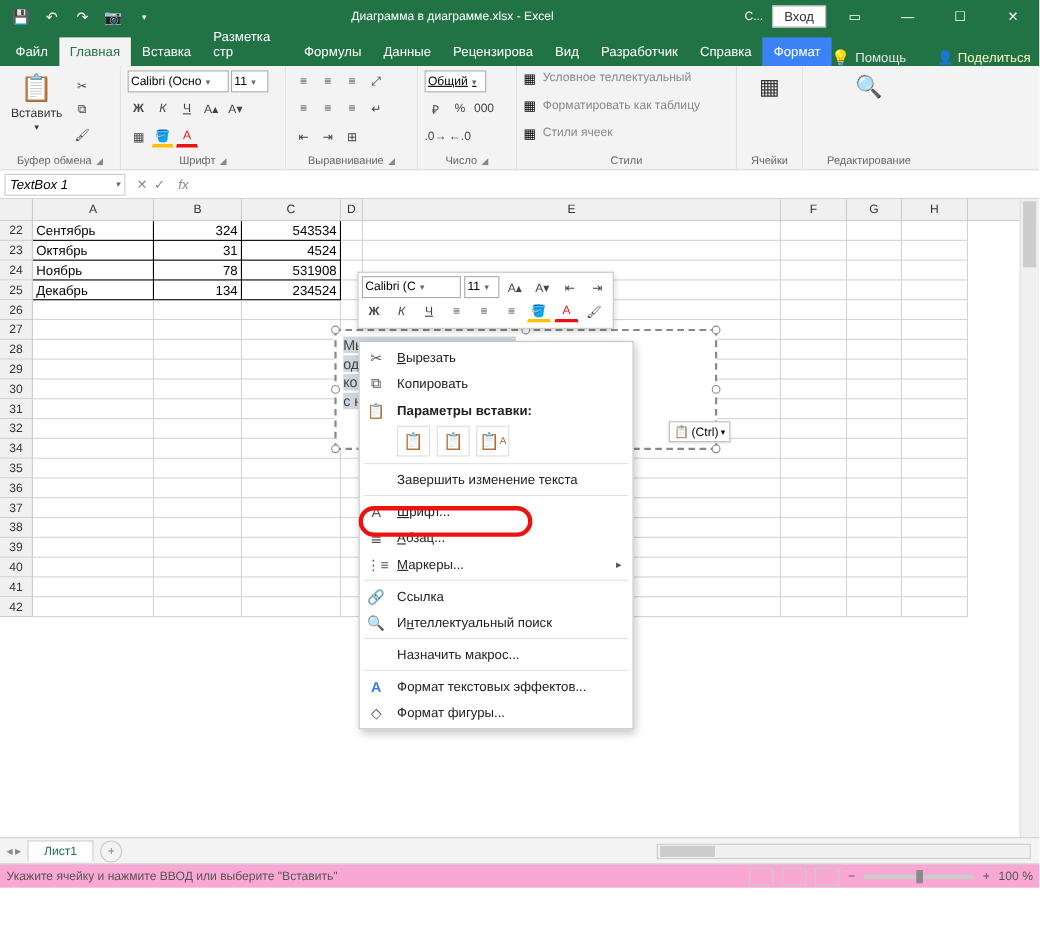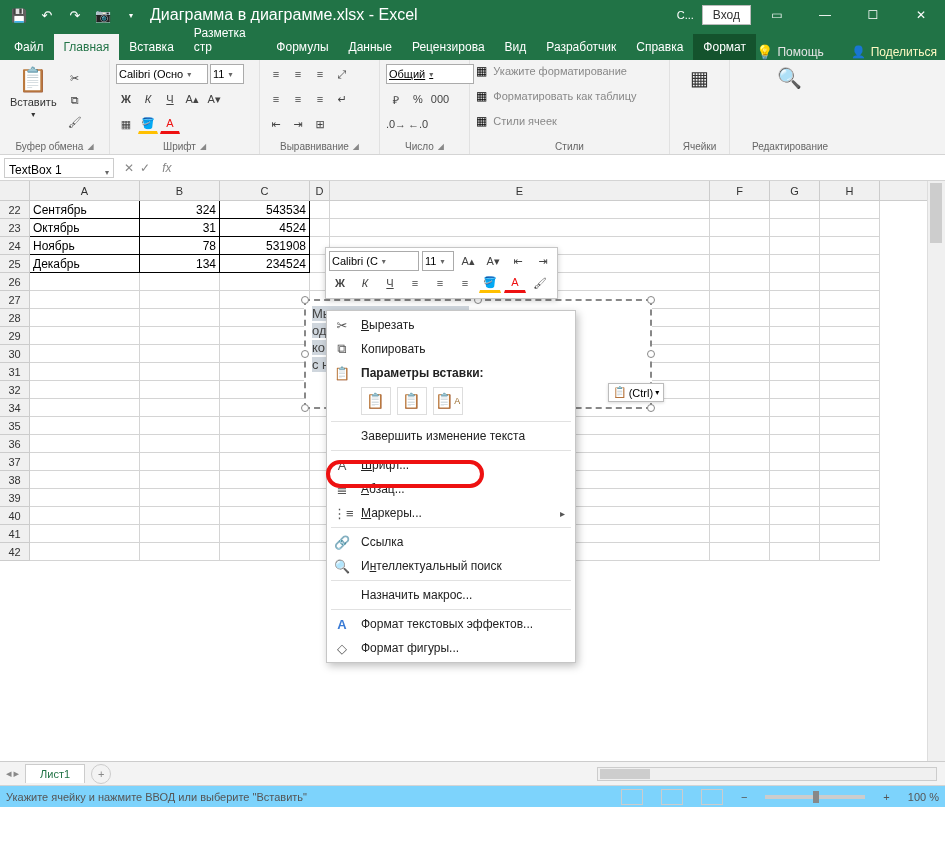--- a/index.html
+++ b/index.html
@@ -2,21 +2,21 @@
 <html><head>
 <meta charset="utf-8">
 <style>
   * { box-sizing: border-box; margin: 0; padding: 0; font-family: "Segoe UI", Tahoma, sans-serif; }
   body { background: #fff; width: 945px; height: 842px; overflow: hidden; font-size: 12px; position: relative; }
 
   
   .titlebar { background: #217346; height: 30px; display: flex; align-items: center; color: #fff; }
   .qat { display: flex; gap: 6px; padding: 0 8px; align-items: center; }
   .qat-btn { width: 22px; height: 22px; display: flex; align-items: center; justify-content: center; color: #fff; font-size: 13px; }
-  .title { flex: 1; text-align: left; font-size: 16px; }
+  .title { flex: 1; text-align: center; font-size: 11px; }
   .title-right { display: flex; align-items: center; gap: 4px; padding-right: 2px; }
   .login-box { background: #fff; color: #333; padding: 2px 10px; border: 1px solid #bbb; font-size: 12px; }
   .win-btn { width: 44px; height: 30px; display:flex; align-items:center; justify-content:center; color:#fff; }
 
   
   .ribbon-tabs { background: #217346; height: 30px; display: flex; align-items: flex-end; padding-left: 4px; color: #fff; }
   .rtab { padding: 6px 10px 6px; font-size: 12px; cursor: pointer; }
   .rtab.active { background: #f3f3f3; color: #217346; }
   .rtab-right { margin-left: auto; display:flex; align-items:center; padding-right:8px; gap:4px;}
   .lamp { color:#fff; font-size:14px; }
@@ -27,21 +27,21 @@
   .rgroup-label { font-size: 10px; color: #666; text-align:center; padding-top:2px; display:flex; justify-content:center; align-items:center; gap:4px;}
   .rgroup-label .dlaunch { font-size:8px; color:#888; }
   .rbtn-big { display:flex; flex-direction:column; align-items:center; gap:2px; font-size:11px; color:#333; padding:2px 4px;}
   .rrow { display:flex; gap:2px; align-items:center; }
   .mini { width:20px; height:20px; display:flex; align-items:center; justify-content:center; font-size:11px; color:#444; border:1px solid transparent; }
   .combo { height:20px; border:1px solid #ababab; background:#fff; font-size:11px; padding:0 2px; display:flex; align-items:center; }
   .combo .arrow{ margin-left:4px; font-size:8px; color:#666;}
 
   
   .fxbar { height: 26px; border-bottom: 1px solid #d4d4d4; display:flex; align-items:center; background:#fff; }
-  .namebox { width:110px; border:1px solid #ccc; margin:2px 4px; height:20px; font-size:12px; padding:0 4px; display:flex; align-items:flex-end; justify-content:space-between;}
+  .namebox { width:110px; border:1px solid #ccc; margin:2px 4px; height:20px; font-size:12px; padding:0 4px; display:flex; align-items:center; justify-content:space-between;font-style:italic;}
   .namebox .arrow{font-size:8px;color:#666;}
   .fx-btns { display:flex; gap:6px; padding:0 6px; color:#888;}
   .fx-label{ font-style:italic; color:#888; padding:0 6px;}
   .fx-input{ flex:1; border:none; height:20px; font-size:12px; }
 
   
   .grid-wrap { position:relative; height: 580px; overflow:hidden; background:#fff;}
   .colhdrs { display:flex; height:20px; background:#f0f0f0; border-bottom:1px solid #ccc;}
   .corner{width:30px;border-right:1px solid #ccc;background:#f0f0f0;}
   .colhdr{border-right:1px solid #ccc; text-align:center; font-size:11px; color:#333; line-height:20px;}
@@ -86,21 +86,21 @@
   
   .sheettabs{height:24px;border-top:1px solid #ccc;background:#f3f3f3;display:flex;align-items:center;font-size:11px;}
   .navarrows{display:flex;gap:2px;padding:0 6px;color:#888;}
   .sheettab{padding:3px 14px;background:#fff;border:1px solid #ccc;border-bottom:none;color:#217346;}
   .addsheet{width:20px;height:20px;border:1px solid #ccc;border-radius:50%;margin-left:6px;text-align:center;line-height:18px;color:#888;}
   .hscroll{flex:1;display:flex;justify-content:flex-end;padding-right:8px;}
   .hsb{width:340px;height:14px;background:#f0f0f0;border:1px solid #ccc;position:relative;}
   .hsb .thumb{position:absolute;left:2px;top:1px;width:50px;height:10px;background:#cdcdcd;}
 
   
-  .statusbar{height:22px;background:#7dd3fc;border-top:1px solid #d4d4d4;display:flex;align-items:center;font-size:11px;color:#555;padding:0 6px;gap:18px;}
+  .statusbar{height:22px;background:#f9a8d4;border-top:1px solid #d4d4d4;display:flex;align-items:center;font-size:11px;color:#555;padding:0 6px;gap:8px;}
   .statusbar .spacer{flex:1;}
   .viewbtn{width:22px;height:16px;border:1px solid #ccc;}
   .zoom-slider{width:100px;height:4px;background:#ccc;position:relative;}
   .zoom-slider .zthumb{position:absolute;left:48px;top:-4px;width:6px;height:12px;background:#888;}
 
   
   .vsb{position:absolute;right:0;top:0;width:18px;height:100%;background:#f0f0f0;border-left:1px solid #ddd;}
   .vsb .thumb{position:absolute;top:2px;left:2px;width:12px;height:60px;background:#cdcdcd;}
 </style>
 </head>
@@ -129,21 +129,21 @@
   <div class="rtab">Файл</div>
   <div class="rtab active">Главная</div>
   <div class="rtab">Вставка</div>
   <div class="rtab">Разметка стр</div>
   <div class="rtab">Формулы</div>
   <div class="rtab">Данные</div>
   <div class="rtab">Рецензирова</div>
   <div class="rtab">Вид</div>
   <div class="rtab">Разработчик</div>
   <div class="rtab">Справка</div>
-  <div class="rtab" style="background:#14532d;">Формат</div>
+  <div class="rtab" style="background:#3b82f6;">Формат</div>
   <div class="rtab-right">
     <span class="lamp">💡</span>
     <span style="color:#e5e5e5;">Помощь</span>
     <span style="width:20px;"></span>
     <span style="color:#fff;">👤</span>
     <span style="color:#fef9c3;">Поделиться</span>
   </div>
 </div>
 
 <div class="ribbon">
@@ -219,21 +219,21 @@
       <div class="mini">⇥</div>
       <div class="mini">⊞</div>
     </div>
     <div class="rgroup-label">
         <span>Выравнивание</span>
         <span class="dlaunch">◢</span>
       </div>
   </div>
 
   <div class="rgroup" style="width:90px;">
-    <div class="combo" style="width:88px;text-decoration:underline;">
+    <div class="combo" style="width:56px;text-decoration:underline;">
         <span>Общий</span>
         <span class="arrow">▾</span>
       </div>
     <div class="rrow">
       <div class="mini">₽</div>
       <div class="mini">%</div>
       <div class="mini">000</div>
     </div>
     <div class="rrow">
       <div class="mini">.0→</div>
@@ -241,21 +241,21 @@
     </div>
     <div class="rgroup-label">
         <span>Число</span>
         <span class="dlaunch">◢</span>
       </div>
   </div>
 
   <div class="rgroup" style="width:200px;">
     <div class="rrow" style="gap:6px;">
         <span>▦</span>
-        <span style="font-size:11px;color:#888;">Укажите форматирование</span>
+        <span style="font-size:11px;color:#888;">Условное теллектуальный</span>
       </div>
     <div class="rrow" style="gap:6px;">
         <span>▦</span>
         <span style="font-size:11px;color:#888;">Форматировать как таблицу</span>
       </div>
     <div class="rrow" style="gap:6px;">
         <span>▦</span>
         <span style="font-size:11px;color:#888;">Стили ячеек</span>
       </div>
     <div class="rgroup-label">

